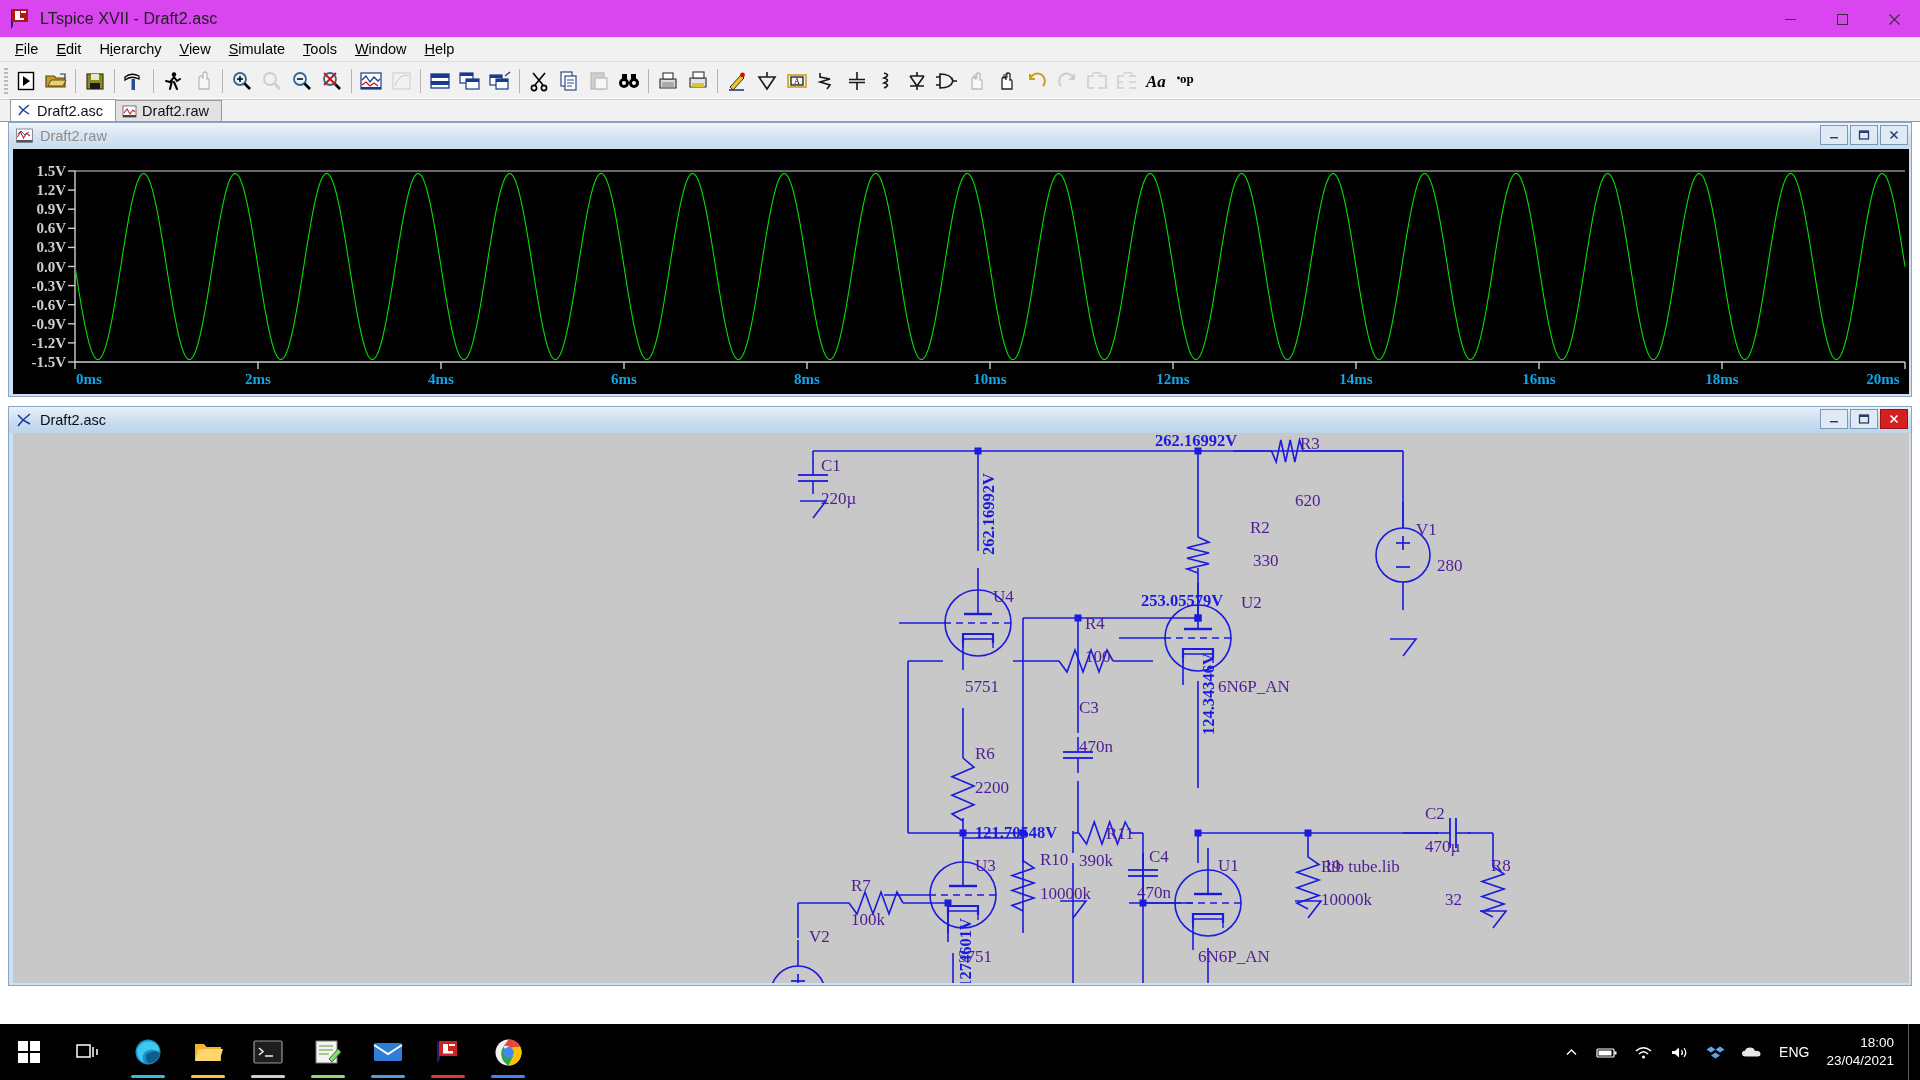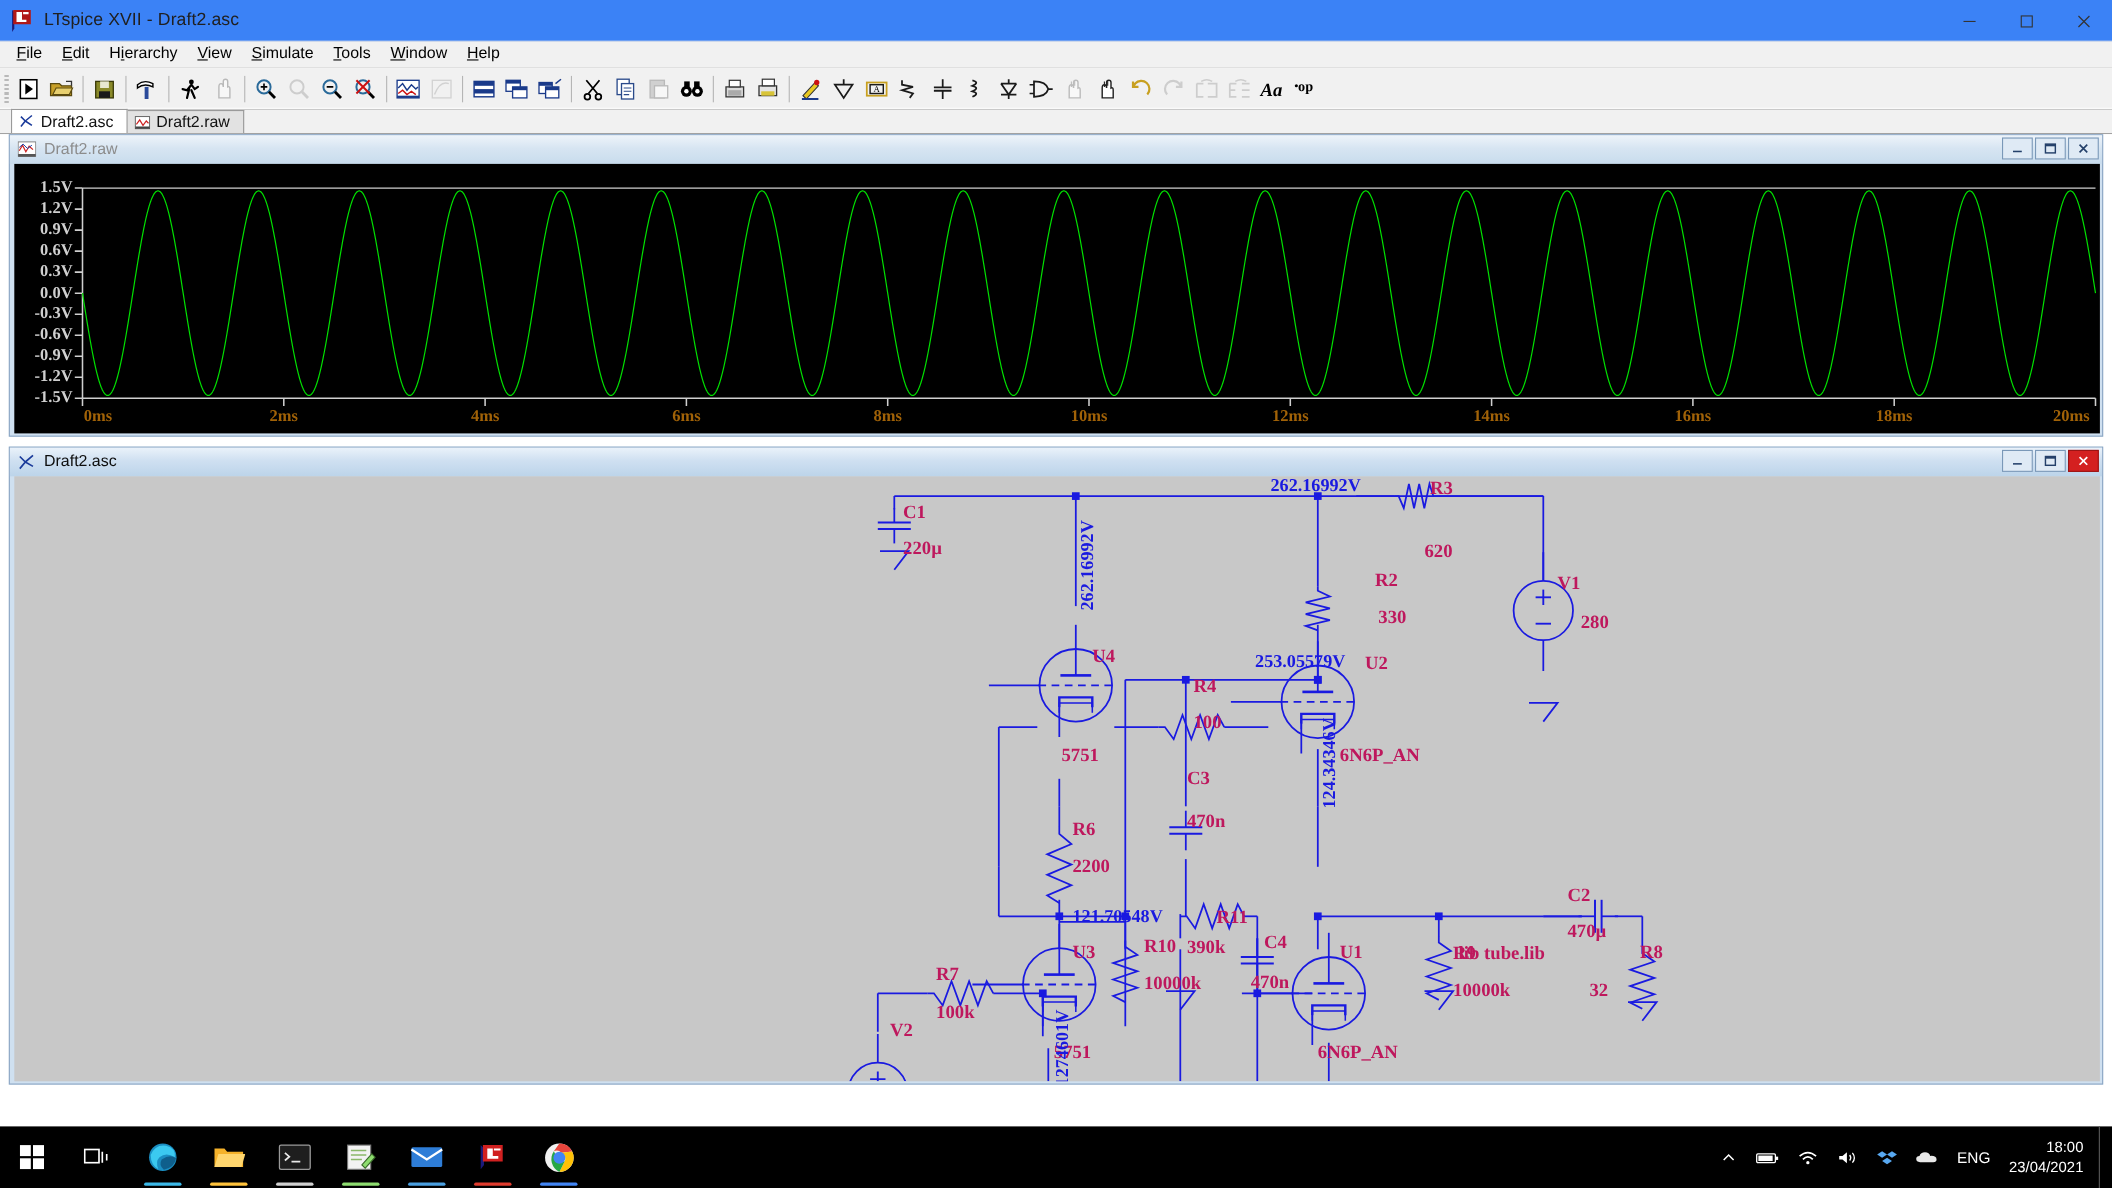--- a/index.html
+++ b/index.html
@@ -7,21 +7,21 @@
   body {
     width:1920px; height:1080px;
     font-family:"Liberation Sans", sans-serif;
     background:#ffffff;
     overflow:hidden;
     -webkit-font-smoothing:none;
   }
 
   
   #titlebar {
-    height:38px; background:#3b82f6; display:flex; align-items:center;
+    height:38px; background:#d946ef; display:flex; align-items:center;
     border-bottom:1px solid #e8e8e8; position:relative;
   }
   #app-logo {
     width:26px; height:26px; margin-left:8px; margin-right:6px;
     position:relative; flex:none;
   }
   #app-logo svg { display:block; }
   #app-title { font-size:16px; color:#202020; letter-spacing:0.1px; }
   #win-btns { position:absolute; right:0; top:0; height:38px; display:flex; }
   .win-btn {
@@ -108,33 +108,33 @@
     font-size:14.5px; font-weight:bold; color:#00e000;
     font-family:"Liberation Serif", serif;
   }
   .ylab {
     position:absolute; right:0; transform:translateY(-50%);
     font-size:15px; font-weight:bold; color:#cfcfcf; white-space:nowrap;
     font-family:"Liberation Serif", serif; text-align:right;
   }
   .xlab {
     position:absolute; transform:translateX(-50%);
-    font-size:15px; font-weight:bold; color:#a16207; white-space:nowrap;
+    font-size:15px; font-weight:bold; color:#0ea5e9; white-space:nowrap;
     font-family:"Liberation Serif", serif;
   }
 
   
   #sch-win { left:8px; top:284px; width:1904px; height:580px; }
   #sch-canvas {
     position:absolute; left:4px; top:26px; width:1896px; height:550px;
     background:#c8c8c8; overflow:hidden;
   }
   .sch-txt {
     position:absolute; font-family:"Liberation Serif", serif;
-    font-size:17px; font-weight:bold; color:#be185d; white-space:nowrap;
+    font-size:17px; font-weight:normal; color:#4c1d95; white-space:nowrap;
     line-height:1;
   }
   .sch-v {
     position:absolute; font-family:"Liberation Serif", serif;
     font-size:16.5px; font-weight:bold; color:#1a1ae0; white-space:nowrap;
     line-height:1;
   }
   .sch-v.vert { transform-origin:0 0; transform:rotate(-90deg); }
 
   

